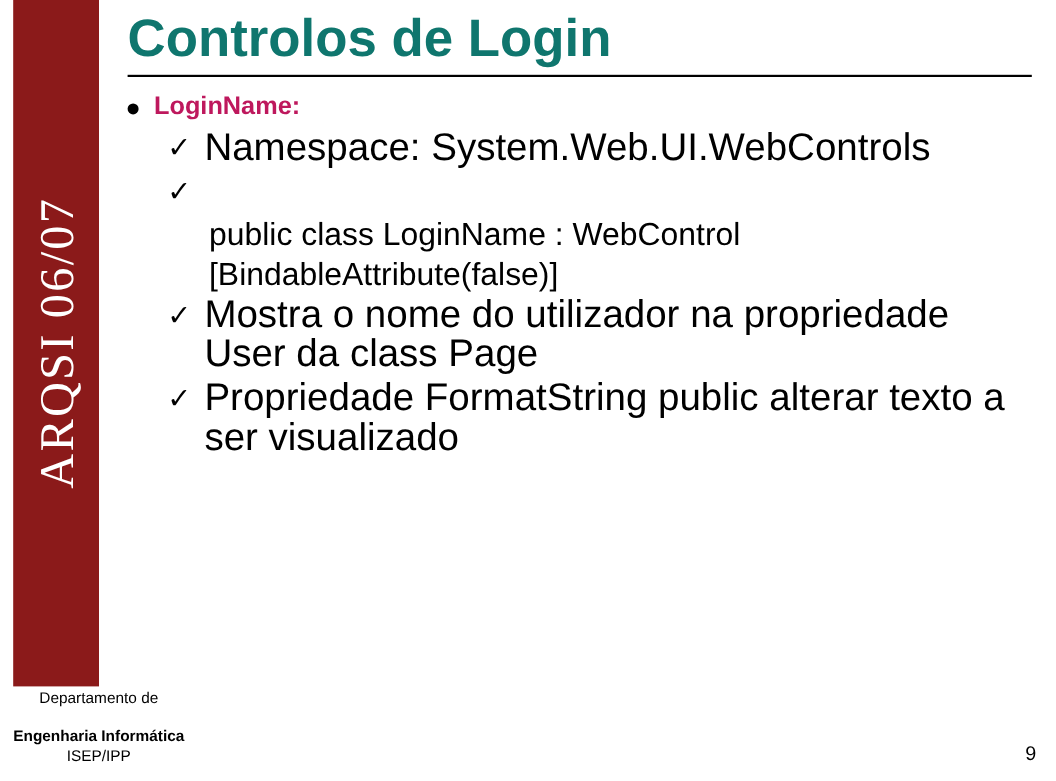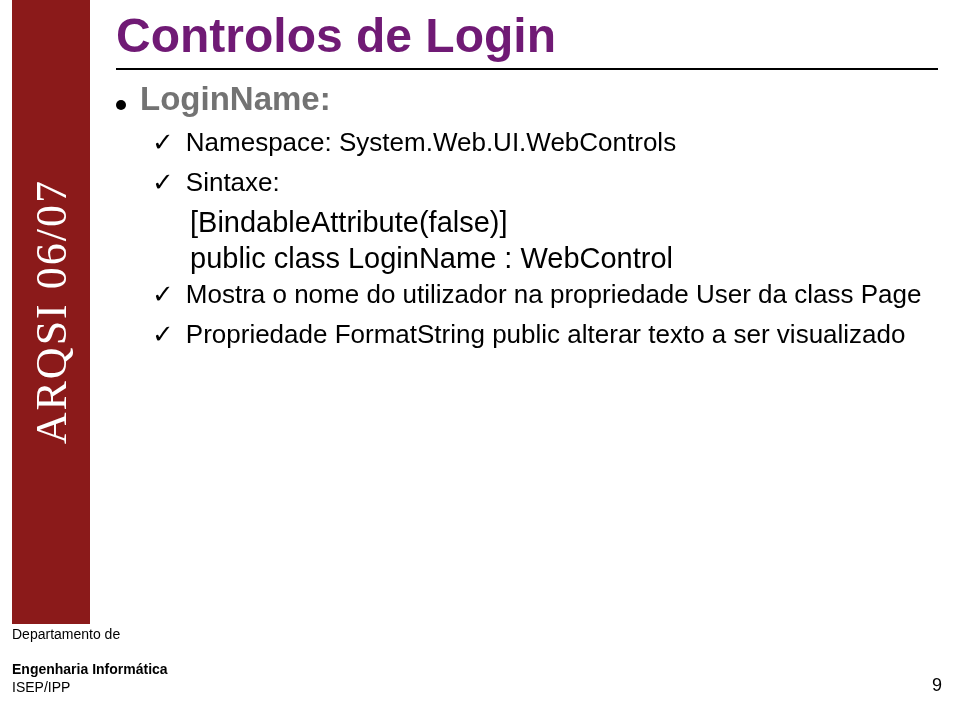--- a/index.html
+++ b/index.html
@@ -32,21 +32,21 @@
       font-weight: 400;
       font-family: "Times New Roman", Times, serif;
       writing-mode: vertical-rl;
       transform: rotate(180deg);
       letter-spacing: 2px;
     }
     .slide-title {
       position: absolute;
       left: 116px;
       top: 8px;
-      color: #701a75;
+      color: #0f766e;
       font-size: 48px;
       font-weight: bold;
     }
     .title-underline {
       position: absolute;
       left: 116px;
       top: 68px;
       width: 822px;
       height: 2px;
       background: #000000;
@@ -67,58 +67,59 @@
     }
     .dot {
       width: 10px;
       height: 10px;
       background: #000000;
       border-radius: 50%;
       flex-shrink: 0;
       margin-top: 14px;
     }
     .l1-text {
-      font-size: 33px;
+      font-size: 23px;
       font-weight: bold;
-      color: #737373;
+      color: #be185d;
     }
     .sub-list {
       margin-left: 36px;
       margin-top: 6px;
     }
     .bullet-l2 {
       display: flex;
       align-items: flex-start;
       gap: 12px;
       margin-bottom: 4px;
     }
     .check {
       color: #000000;
       font-size: 26px;
       line-height: 36px;
       flex-shrink: 0;
     }
     .l2-text {
-      font-size: 26px;
+      font-size: 35px;
       color: #000000;
       line-height: 36px;
     }
     .l2-text-indent {
       margin-left: 38px;
       font-size: 29px;
       color: #000000;
       line-height: 36px;
     }
     .footer {
       position: absolute;
       left: 12px;
       bottom: 14px;
       font-size: 14px;
       color: #000000;
       line-height: 1.25;
+      text-align: center;
     }
     .footer .l1 {
       font-weight: normal;
     }
     .footer .l2 {
       font-weight: bold;
       margin-top: 18px;
     }
     .footer .l3 {
       font-weight: normal;
@@ -149,24 +150,23 @@
     </div>
     <div class="sub-list">
 
       <div class="bullet-l2">
         <div class="check">✓</div>
         <div class="l2-text">Namespace: System.Web.UI.WebControls</div>
       </div>
 
       <div class="bullet-l2">
         <div class="check">✓</div>
-        <div class="l2-text">Sintaxe:</div>
       </div>
+      <div class="l2-text-indent">public class LoginName : WebControl</div>
       <div class="l2-text-indent">[BindableAttribute(false)]</div>
-      <div class="l2-text-indent">public class LoginName : WebControl</div>
 
       <div class="bullet-l2">
         <div class="check">✓</div>
         <div class="l2-text">Mostra o nome do utilizador na propriedade User da class Page</div>
       </div>
 
       <div class="bullet-l2">
         <div class="check">✓</div>
         <div class="l2-text">Propriedade FormatString public alterar texto a ser visualizado</div>
       </div>

